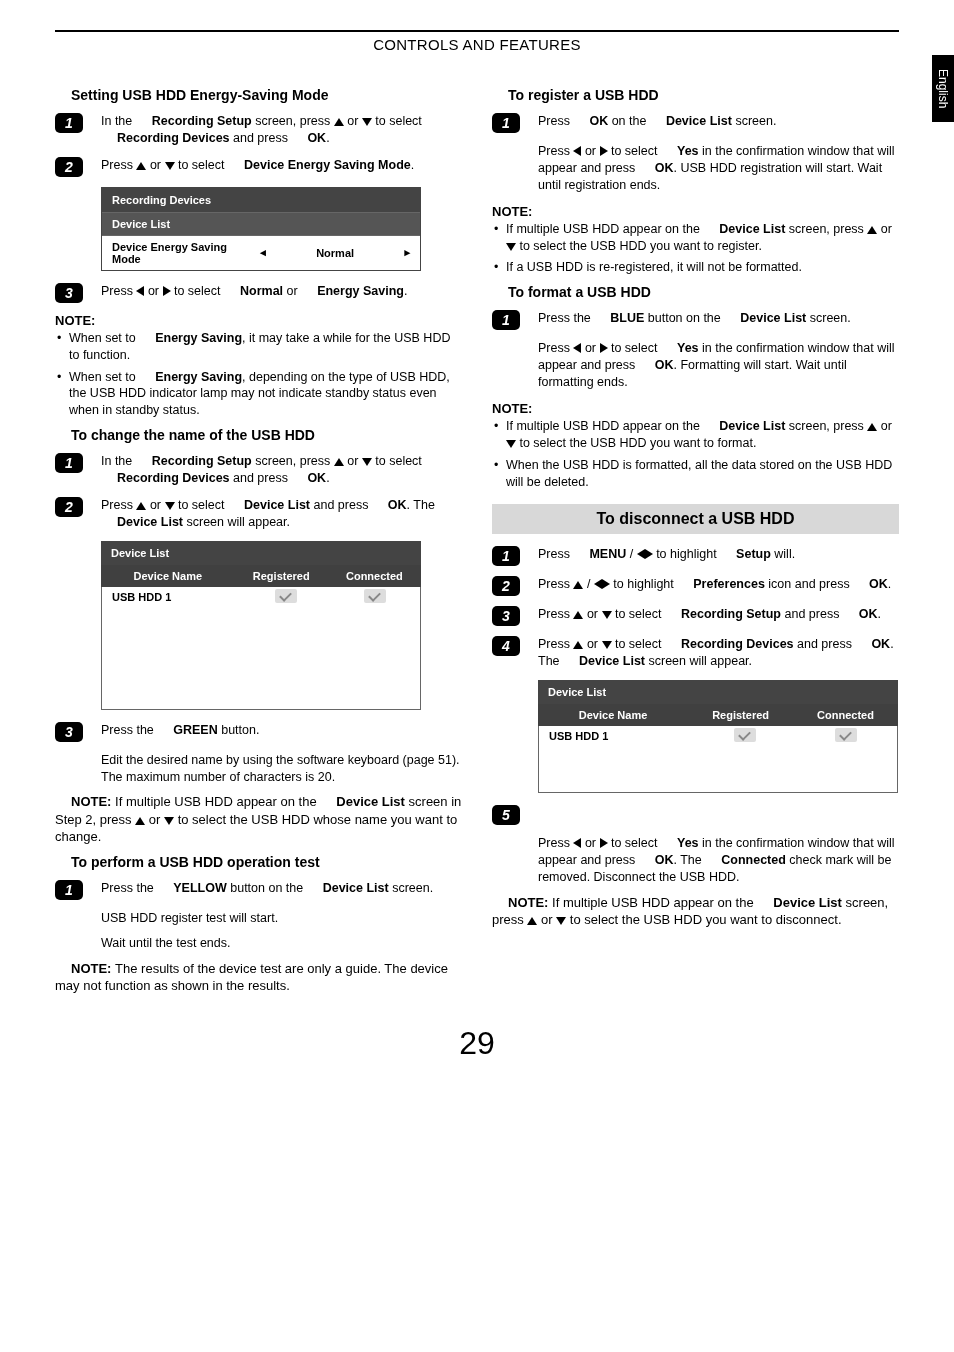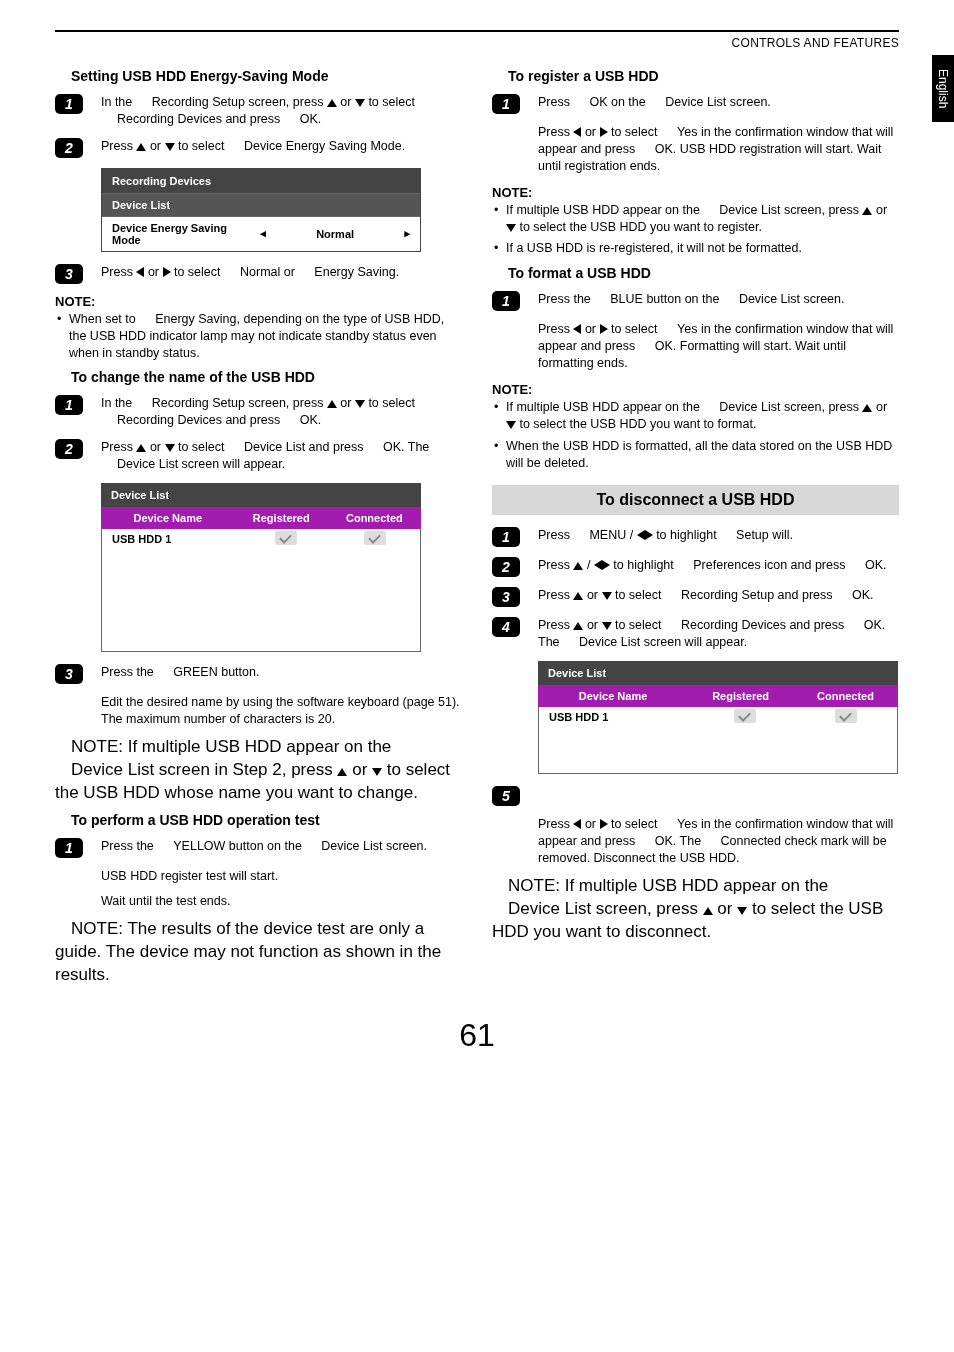--- a/index.html
+++ b/index.html
@@ -1,46 +1,46 @@
 <!DOCTYPE html>
 <html><head>
 <meta charset="utf-8">
 <style>
   * { box-sizing: border-box; margin: 0; padding: 0; }
   body { font-family: Arial, Helvetica, sans-serif; font-size: 12px; background: #fff; color: #000; width: 954px; margin: 0 auto; position: relative; }
   .page { padding: 30px 55px 20px 55px; position: relative; }
   .header-line { border-bottom: 2px solid #000; margin-bottom: 4px; }
-  .header-text { text-align: right; font-size: 12px; margin-bottom: 10px; letter-spacing: 0.3px; }
+  .header-text { text-align: center; font-size: 15px; margin-bottom: 26px; letter-spacing: 0.3px; }
   .side-tab { position: absolute; right: 0; top: 55px; background: #000; color: #fff; padding: 14px 4px; font-size: 12px; writing-mode: vertical-rl; text-orientation: mixed; }
   .columns { display: flex; gap: 30px; }
   .col { flex: 1; min-width: 0; }
   .section-title { font-weight: bold; font-size: 14px; margin: 8px 0 10px 16px; }
   .section-banner { background: #d8d8d8; font-weight: bold; font-size: 16px; text-align: center; padding: 6px 0; margin: 14px 0 12px 0; }
   .step-row { display: flex; align-items: flex-start; margin: 6px 0 10px 0; }
   .step-badge { flex: 0 0 28px; height: 20px; background: #000; color: #fff; border-radius: 5px; font-weight: bold; font-size: 14px; display: flex; align-items: center; justify-content: center; margin-right: 18px; font-style: italic; }
   .step-body { flex: 1; line-height: 1.35; font-size: 12.5px; }
   .step-body-indent { margin-left: 46px; line-height: 1.35; font-size: 12.5px; margin-bottom: 8px; }
   .note-title { font-weight: bold; font-size: 13px; margin-top: 10px; }
-  .note-body { font-size: 17px; line-height: 1.35; margin-top: 0; }
+  .note-body { font-size: 13px; line-height: 1.35; margin-top: 0; }
   ul.note-list { list-style: none; padding-left: 0; margin-top: 2px; }
   ul.note-list li { position: relative; padding-left: 14px; font-size: 12.5px; line-height: 1.35; margin-bottom: 5px; }
   ul.note-list li::before { content: "•"; position: absolute; left: 2px; }
-  .b { font-weight: normal; padding-left: 16px; }
+  .b { font-weight: bold; padding-left: 16px; }
   .osd-panel { margin: 8px 0 12px 46px; border: 1px solid #444; font-size: 11px; width: 320px; }
   .osd-head { background: #444; color: #fff; padding: 6px 10px; font-weight: bold; }
   .osd-row { display: flex; align-items: center; border-top: 1px solid #666; }
   .osd-row.dark { background: #555; color: #fff; }
   .osd-cell { padding: 5px 10px; }
   .osd-cell.name { flex: 1.3; font-weight: bold; }
   .osd-cell.arrow { flex: 0 0 22px; text-align: center; font-weight: bold; }
   .osd-cell.value { flex: 1; text-align: center; font-weight: bold; }
   .dl-panel { margin: 8px 0 12px 46px; width: 320px; font-size: 11px; }
   .dl-panel.sm { margin-left: 0; width: 360px; }
   .dl-head { background: #444; color: #fff; padding: 6px 10px; font-weight: bold; }
-  .dl-thead { display: flex; background: #a21caf; color: #fff; font-weight: bold; }
+  .dl-thead { display: flex; background: #404040; color: #fff; font-weight: bold; }
   .dl-thead .c1 { flex: 1.4; padding: 5px 10px; text-align: center; }
   .dl-thead .c2, .dl-thead .c3 { flex: 1; padding: 5px 6px; text-align: center; }
   .dl-body { border: 1px solid #666; border-top: none; background: #fff; }
   .dl-row { display: flex; min-height: 22px; }
   .dl-row .c1 { flex: 1.4; padding: 4px 10px; font-weight: bold; }
   .dl-row .c2, .dl-row .c3 { flex: 1; text-align: center; padding: 2px; }
   .dl-empty { height: 100px; }
   .dl-empty.sm { height: 44px; }
   .check { display: inline-block; width: 22px; height: 14px; background: #ddd; position: relative; border-radius: 2px; vertical-align: middle; }
   .check::after { content: ""; position: absolute; left: 7px; top: 1px; width: 5px; height: 9px; border: solid #888; border-width: 0 2px 2px 0; transform: rotate(45deg); }
@@ -94,20 +94,21 @@
 
       <div class="step-row">
         <div class="step-badge">3</div>
         <div class="step-body">
           <span>Press </span><span class="tri tri-left"></span><span> or </span><span class="tri tri-right"></span><span> to select </span><span class="b">Normal</span><span> or </span><span class="b">Energy Saving</span><span>.</span>
         </div>
       </div>
 
       <div class="note-title">NOTE:</div>
       <ul class="note-list">
+        <li><span>When set to </span><span class="b">Energy Saving</span><span>, it may take a while for the USB HDD to function.</span></li>
         <li><span>When set to </span><span class="b">Energy Saving</span><span>, depending on the type of USB HDD, the USB HDD indicator lamp may not indicate standby status even when in standby status.</span></li>
       </ul>
 
       <div class="section-title">To change the name of the USB HDD</div>
 
       <div class="step-row">
         <div class="step-badge">1</div>
         <div class="step-body">
           <span>In the </span><span class="b">Recording Setup</span><span> screen, press </span><span class="tri tri-up"></span><span> or </span><span class="tri tri-down"></span><span> to select </span><span class="b">Recording Devices</span><span> and press </span><span class="b">OK</span><span>.</span>
         </div>
@@ -258,14 +259,14 @@
         <span>Press </span><span class="tri tri-left"></span><span> or </span><span class="tri tri-right"></span><span> to select </span><span class="b">Yes</span><span> in the confirmation window that will appear and press </span><span class="b">OK</span><span>. The </span><span class="b">Connected</span><span> check mark will be removed. Disconnect the USB HDD.</span>
       </div>
 
       <div class="note-body">
         <span class="b">NOTE: </span><span>If multiple USB HDD appear on the </span><span class="b">Device List</span><span> screen, press </span><span class="tri tri-up"></span><span> or </span><span class="tri tri-down"></span><span> to select the USB HDD you want to disconnect.</span>
       </div>
 
     </div>
   </div>
 
-  <div class="page-num">61</div>
+  <div class="page-num">29</div>
 </div>
 
 </body></html>

